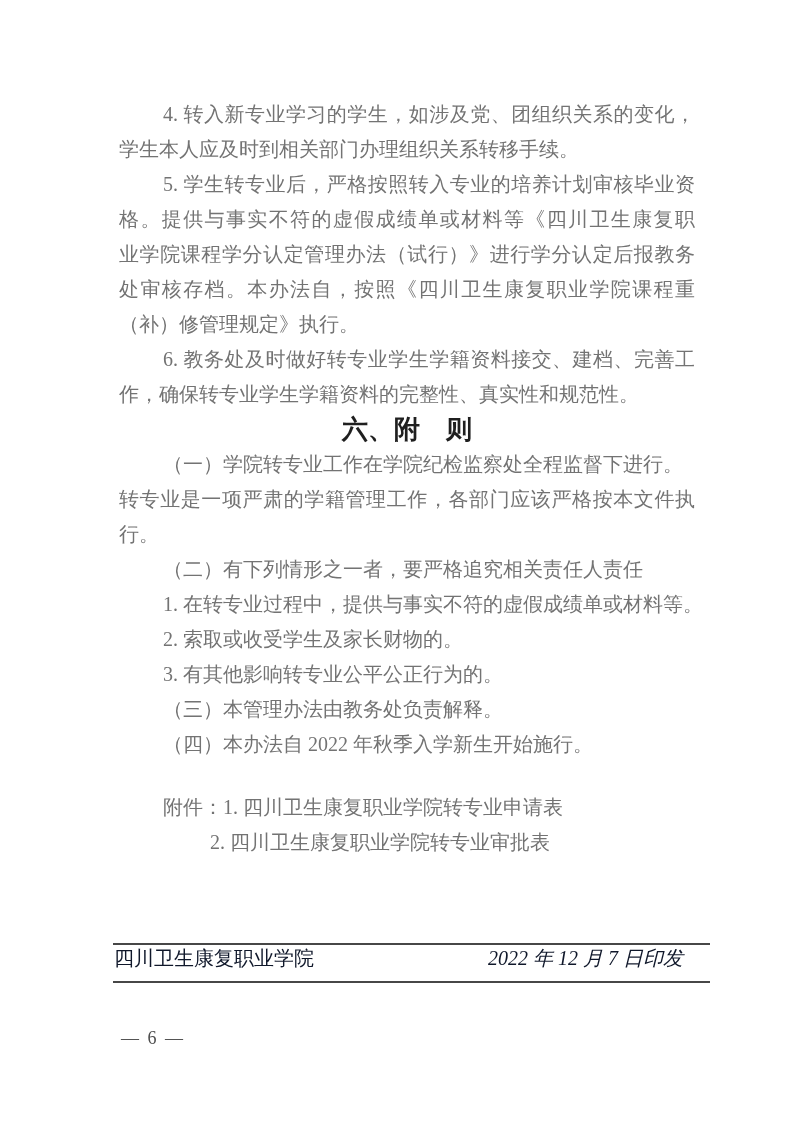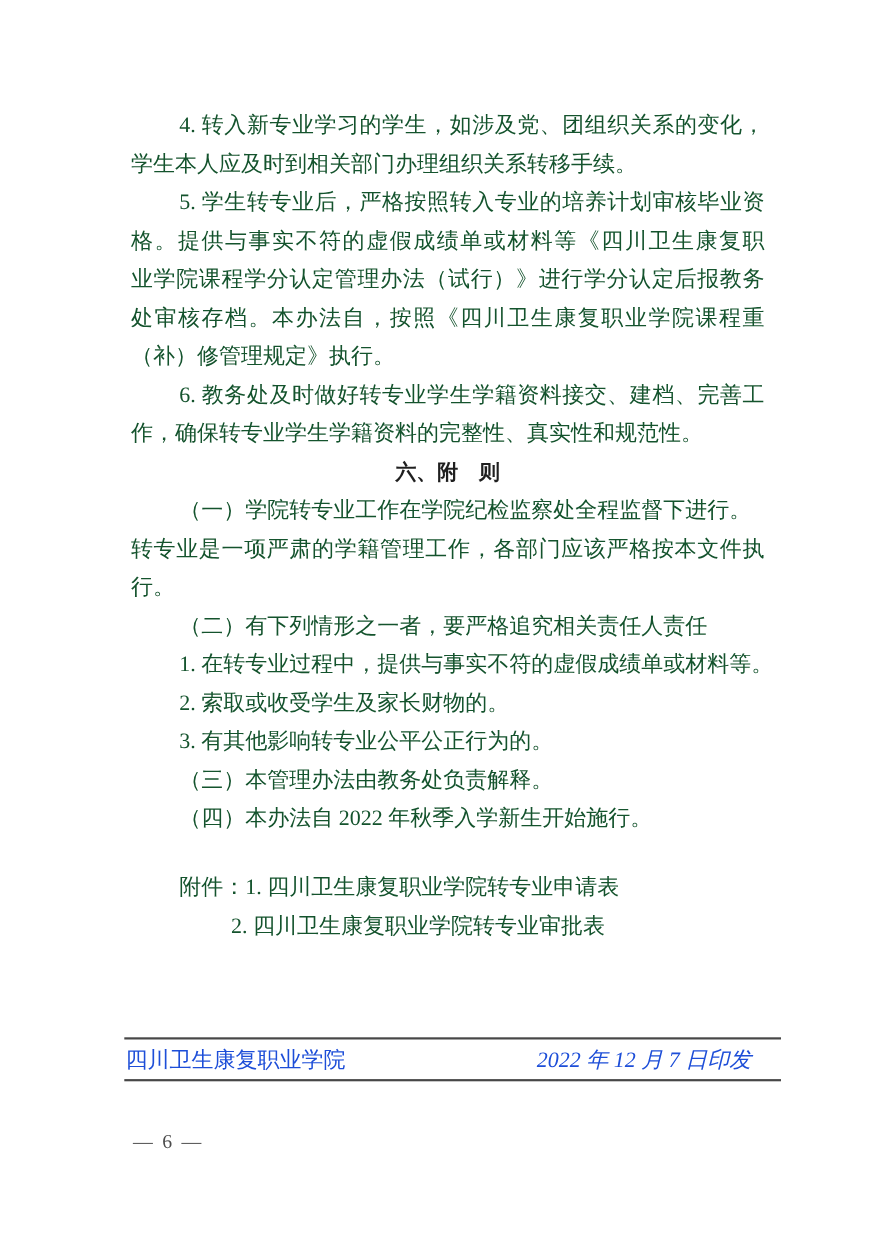--- a/index.html
+++ b/index.html
@@ -30,51 +30,51 @@
     position: absolute;
     top: 790px;
     left: 119px;
     width: 576px;
   }
   .line {
     height: 35px;
     line-height: 35px;
     font-size: 20px;
     white-space: nowrap;
-    color: #14532d;
+    color: #737373;
   }
   .line.indent  { padding-left: 44px; }
   .line.attach2 { padding-left: 91px; }
   .line.justify {
     white-space: normal;
     text-align: justify;
     text-align-last: justify;
   }
   .line.heading {
     padding-left: 0;
     text-align: center;
     text-align-last: center;
     font-weight: bold;
-    font-size: 19px;
+    font-size: 26px;
     color: #1f1f1f;
   }
   .footer {
     position: absolute;
     top: 943px;
     left: 113px;
     width: 597px;
     height: 40px;
     box-sizing: border-box;
     border-top: 2px solid #474747;
     border-bottom: 2px solid #474747;
     display: flex;
-    align-items: center;
+    align-items: flex-start;
     justify-content: space-between;
     font-size: 20px;
-    color: #1d4ed8;
+    color: #0f172a;
   }
   .footer .issuer { padding-left: 1px; }
   .footer .date   { padding-right: 27px; font-style: italic; }
   .pagenum {
     position: absolute;
     top: 1026px;
     left: 121px;
     height: 24px;
     line-height: 24px;
     font-size: 18px;

